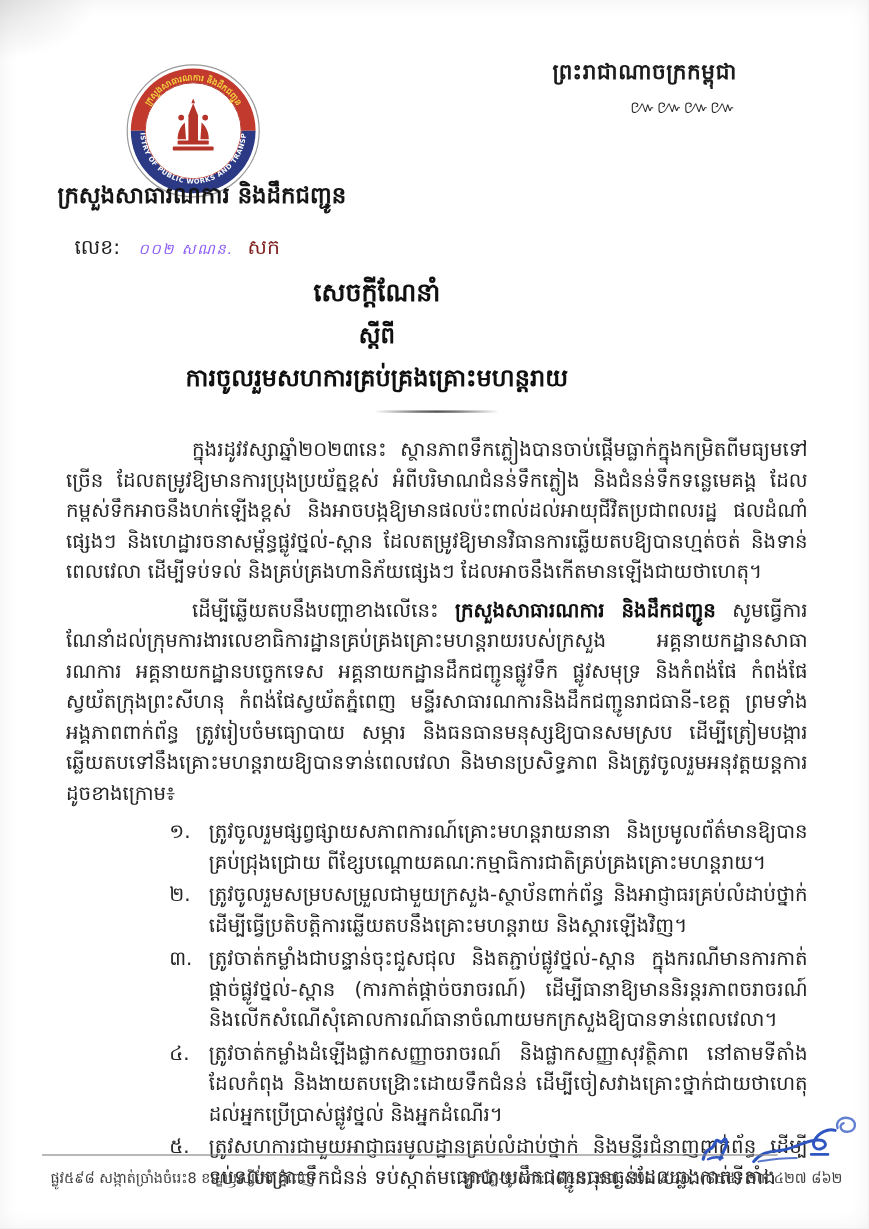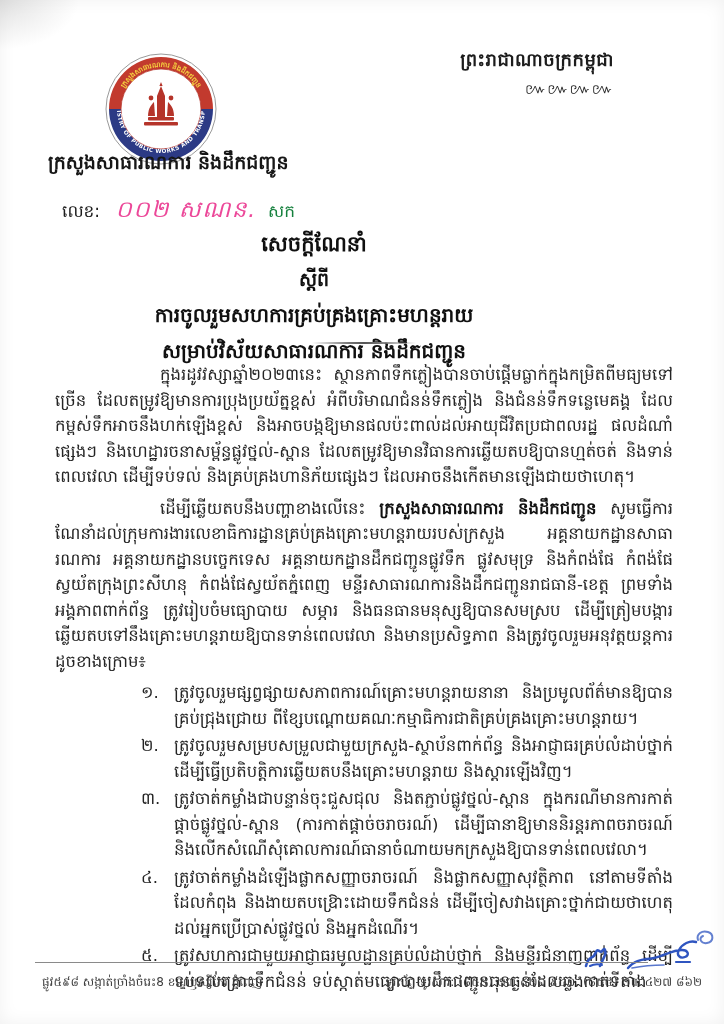--- a/index.html
+++ b/index.html
@@ -25,24 +25,24 @@
   .ornament     { font-size: 15px; margin-top: 4px; color: #2a2a2a; letter-spacing: 1px; }
   .ministry-name {
     position: absolute; left: 48px; top: 150px;
     font-size: 19px; font-weight: bold; color: #161616;
   }
   .ref-line {
     position: absolute; left: 62px; top: 195px;
     font-size: 17px; color: #1d1d1d;
   }
   .ref-handwritten {
-    color: #ec4899; font-style: italic; font-size: 23px;
+    color: #8b5cf6; font-style: italic; font-size: 12px;
     letter-spacing: 1.5px; padding: 0 6px 0 10px;
   }
-  .ref-suffix { color: #15803d; }
+  .ref-suffix { color: #7f1d1d; }
   
   .title-block {
     position: absolute; left: 0; top: 230px; width: 628px;
     text-align: center; color: #101010;
   }
   .title-l1 { font-size: 21px; font-weight: bold; }
   .title-l2 { font-size: 19px; font-weight: bold; margin-top: 6px; }
   .title-l3 { font-size: 20px; font-weight: bold; margin-top: 7px; }
   .title-l4 { font-size: 20px; font-weight: bold; margin-top: 6px; }
   .title-divider {
@@ -127,21 +127,20 @@
   <div class="ref-line">
     <span>លេខ:</span>
     <span class="ref-handwritten">០០២ សណន.</span>
     <span class="ref-suffix">សក</span>
   </div>
 
   <div class="title-block">
     <div class="title-l1">សេចក្តីណែនាំ</div>
     <div class="title-l2">ស្តីពី</div>
     <div class="title-l3">ការចូលរួមសហការគ្រប់គ្រងគ្រោះមហន្តរាយ</div>
-    <div class="title-l4">សម្រាប់វិស័យសាធារណការ និងដឹកជញ្ជូន</div>
   </div>
   <div class="title-divider"></div>
 
   <div class="body-text">
     <div class="para">ក្នុងរដូវវស្សាឆ្នាំ២០២៣នេះ ស្ថានភាពទឹកភ្លៀងបានចាប់ផ្ដើមធ្លាក់ក្នុងកម្រិតពីមធ្យមទៅច្រើន ដែលតម្រូវឱ្យមានការប្រុងប្រយ័ត្នខ្ពស់ អំពីបរិមាណជំនន់ទឹកភ្លៀង និងជំនន់ទឹកទន្លេមេគង្គ ដែលកម្ពស់ទឹកអាចនឹងហក់ឡើងខ្ពស់ និងអាចបង្កឱ្យមានផលប៉ះពាល់ដល់អាយុជីវិតប្រជាពលរដ្ឋ ផលដំណាំផ្សេងៗ និងហេដ្ឋារចនាសម្ព័ន្ធផ្លូវថ្នល់-ស្ពាន ដែលតម្រូវឱ្យមានវិធានការឆ្លើយតបឱ្យបានហ្មត់ចត់ និងទាន់ពេលវេលា ដើម្បីទប់ទល់ និងគ្រប់គ្រងហានិភ័យផ្សេងៗ ដែលអាចនឹងកើតមានឡើងជាយថាហេតុ។</div>
     <div class="para"><span>ដើម្បីឆ្លើយតបនឹងបញ្ហាខាងលើនេះ </span><span class="bold-inline">ក្រសួងសាធារណការ និងដឹកជញ្ជូន</span><span> សូមធ្វើការណែនាំដល់ក្រុមការងារលេខាធិការដ្ឋានគ្រប់គ្រងគ្រោះមហន្តរាយរបស់ក្រសួង អគ្គនាយកដ្ឋានសាធារណការ អគ្គនាយកដ្ឋានបច្ចេកទេស អគ្គនាយកដ្ឋានដឹកជញ្ជូនផ្លូវទឹក ផ្លូវសមុទ្រ និងកំពង់ផែ កំពង់ផែស្វយ័តក្រុងព្រះសីហនុ កំពង់ផែស្វយ័តភ្នំពេញ មន្ទីរសាធារណការនិងដឹកជញ្ជូនរាជធានី-ខេត្ត ព្រមទាំងអង្គភាពពាក់ព័ន្ធ ត្រូវរៀបចំមធ្យោបាយ សម្ភារ និងធនធានមនុស្សឱ្យបានសមស្រប ដើម្បីត្រៀមបង្ការឆ្លើយតបទៅនឹងគ្រោះមហន្តរាយឱ្យបានទាន់ពេលវេលា និងមានប្រសិទ្ធភាព និងត្រូវចូលរួមអនុវត្តយន្តការដូចខាងក្រោម៖</span></div>
 
     <div class="guide-list">
       <div class="list-item">
         <span class="list-num">១.</span>

